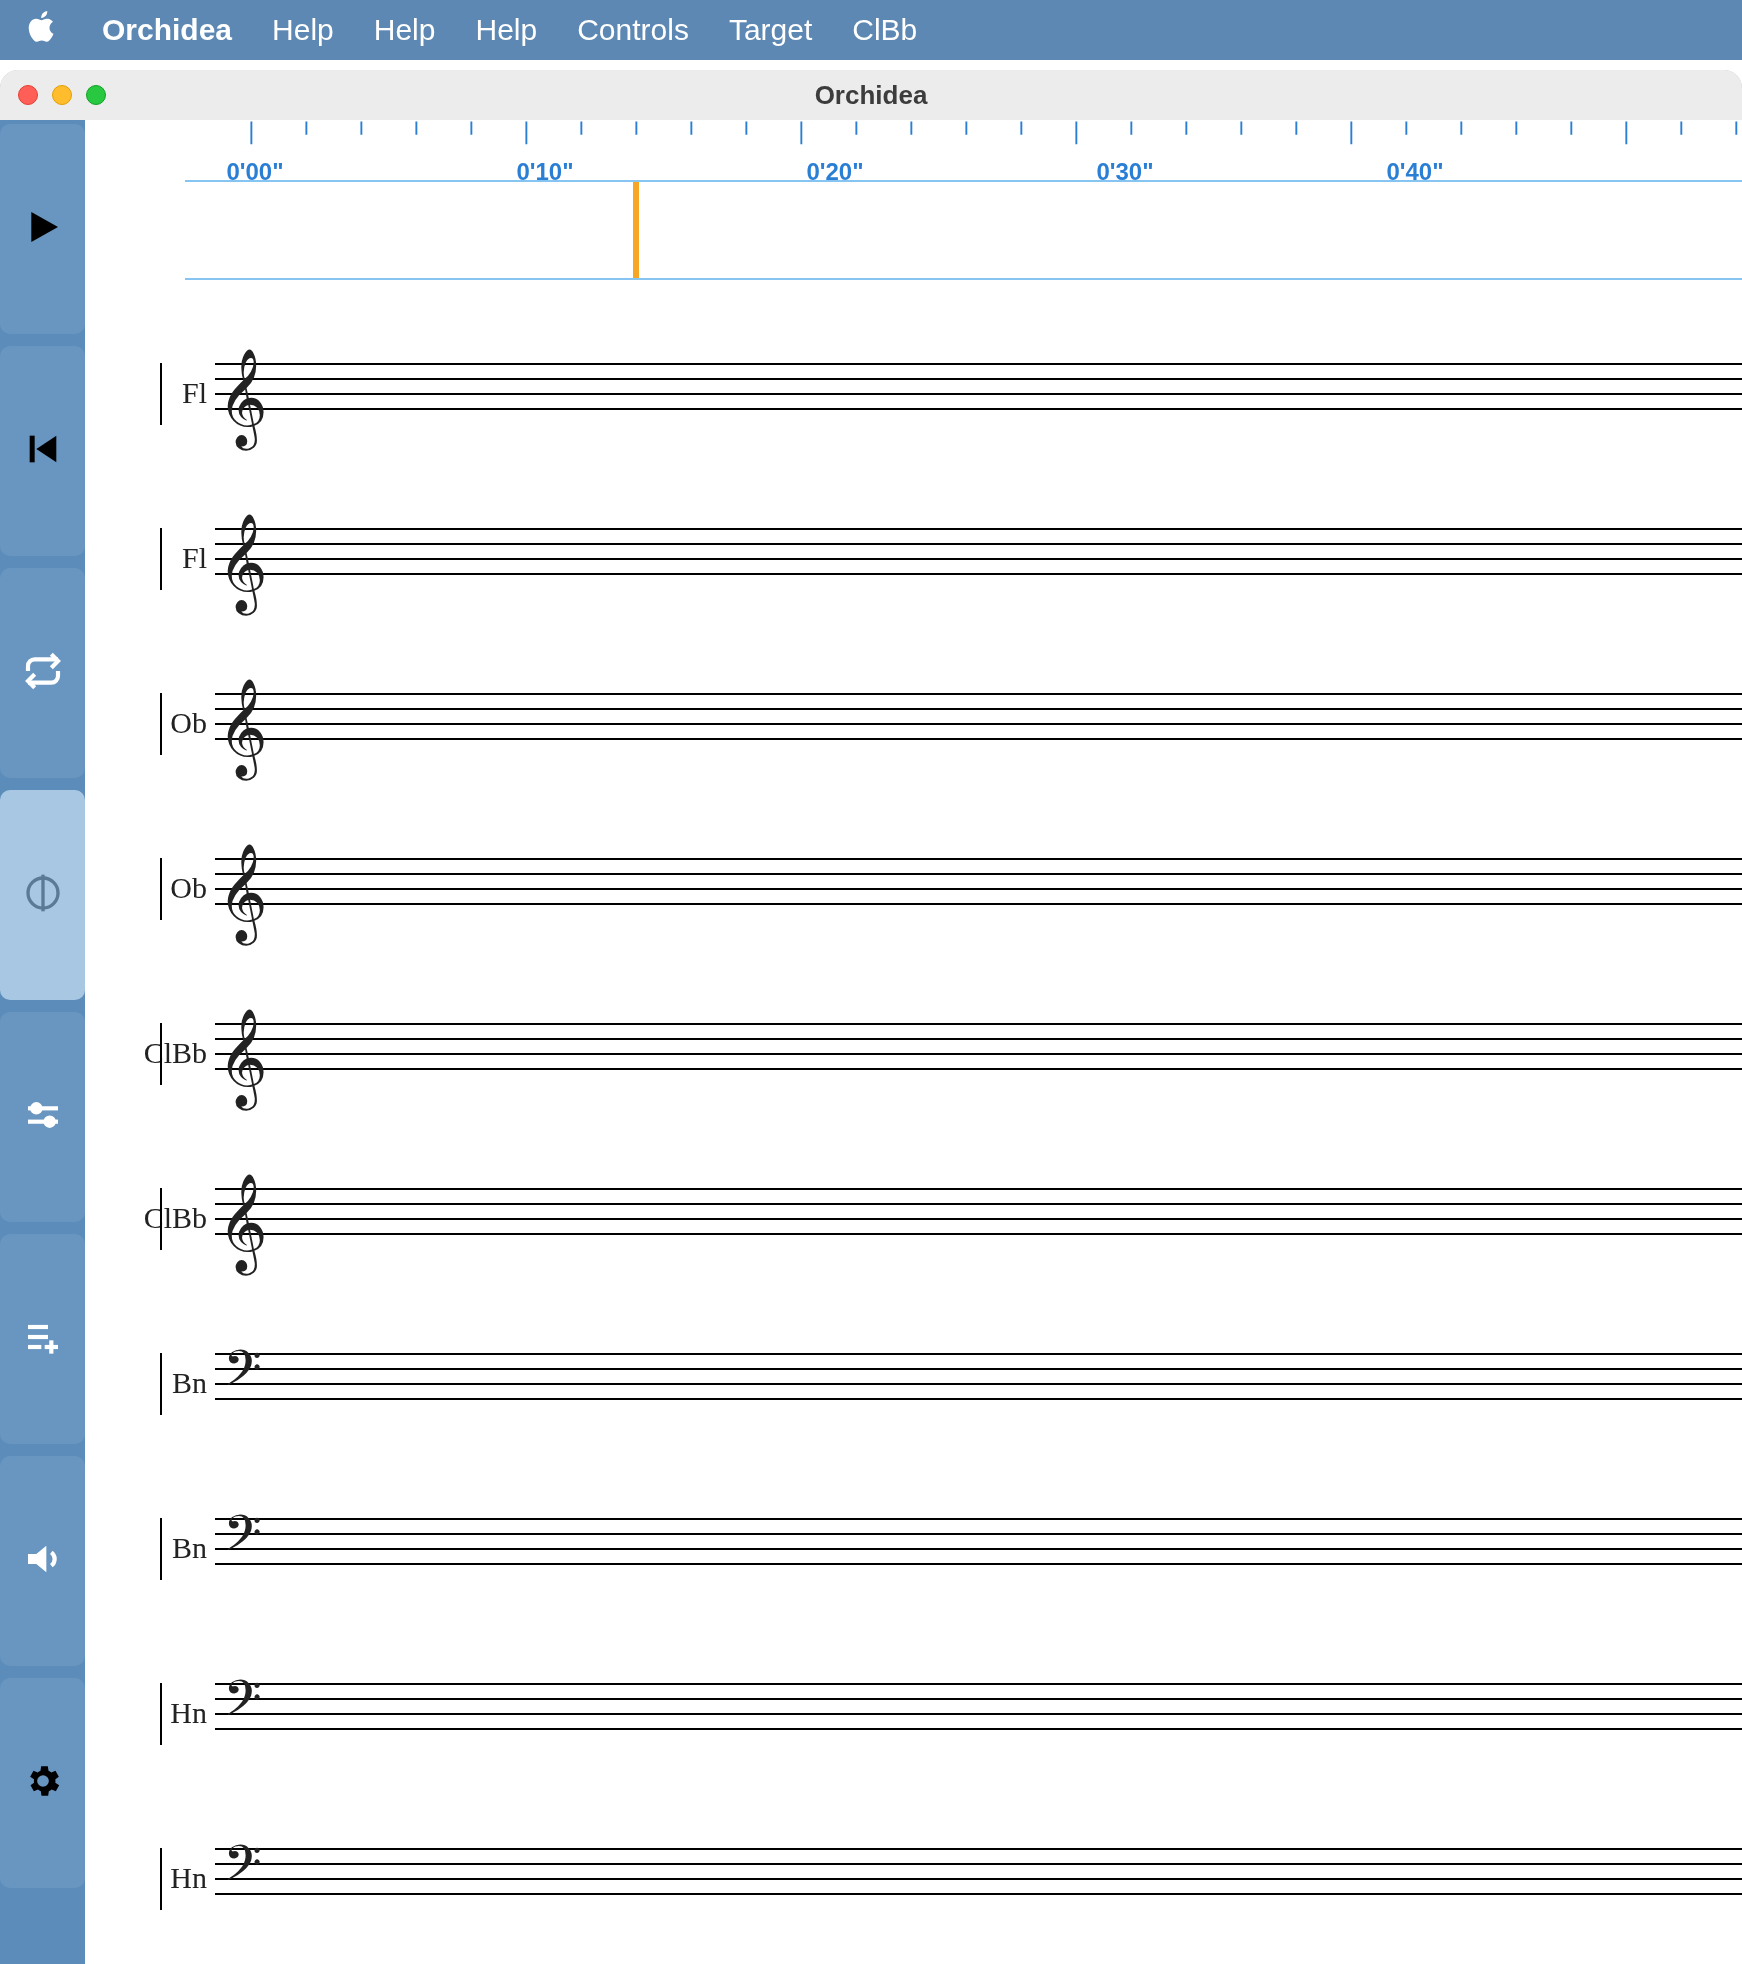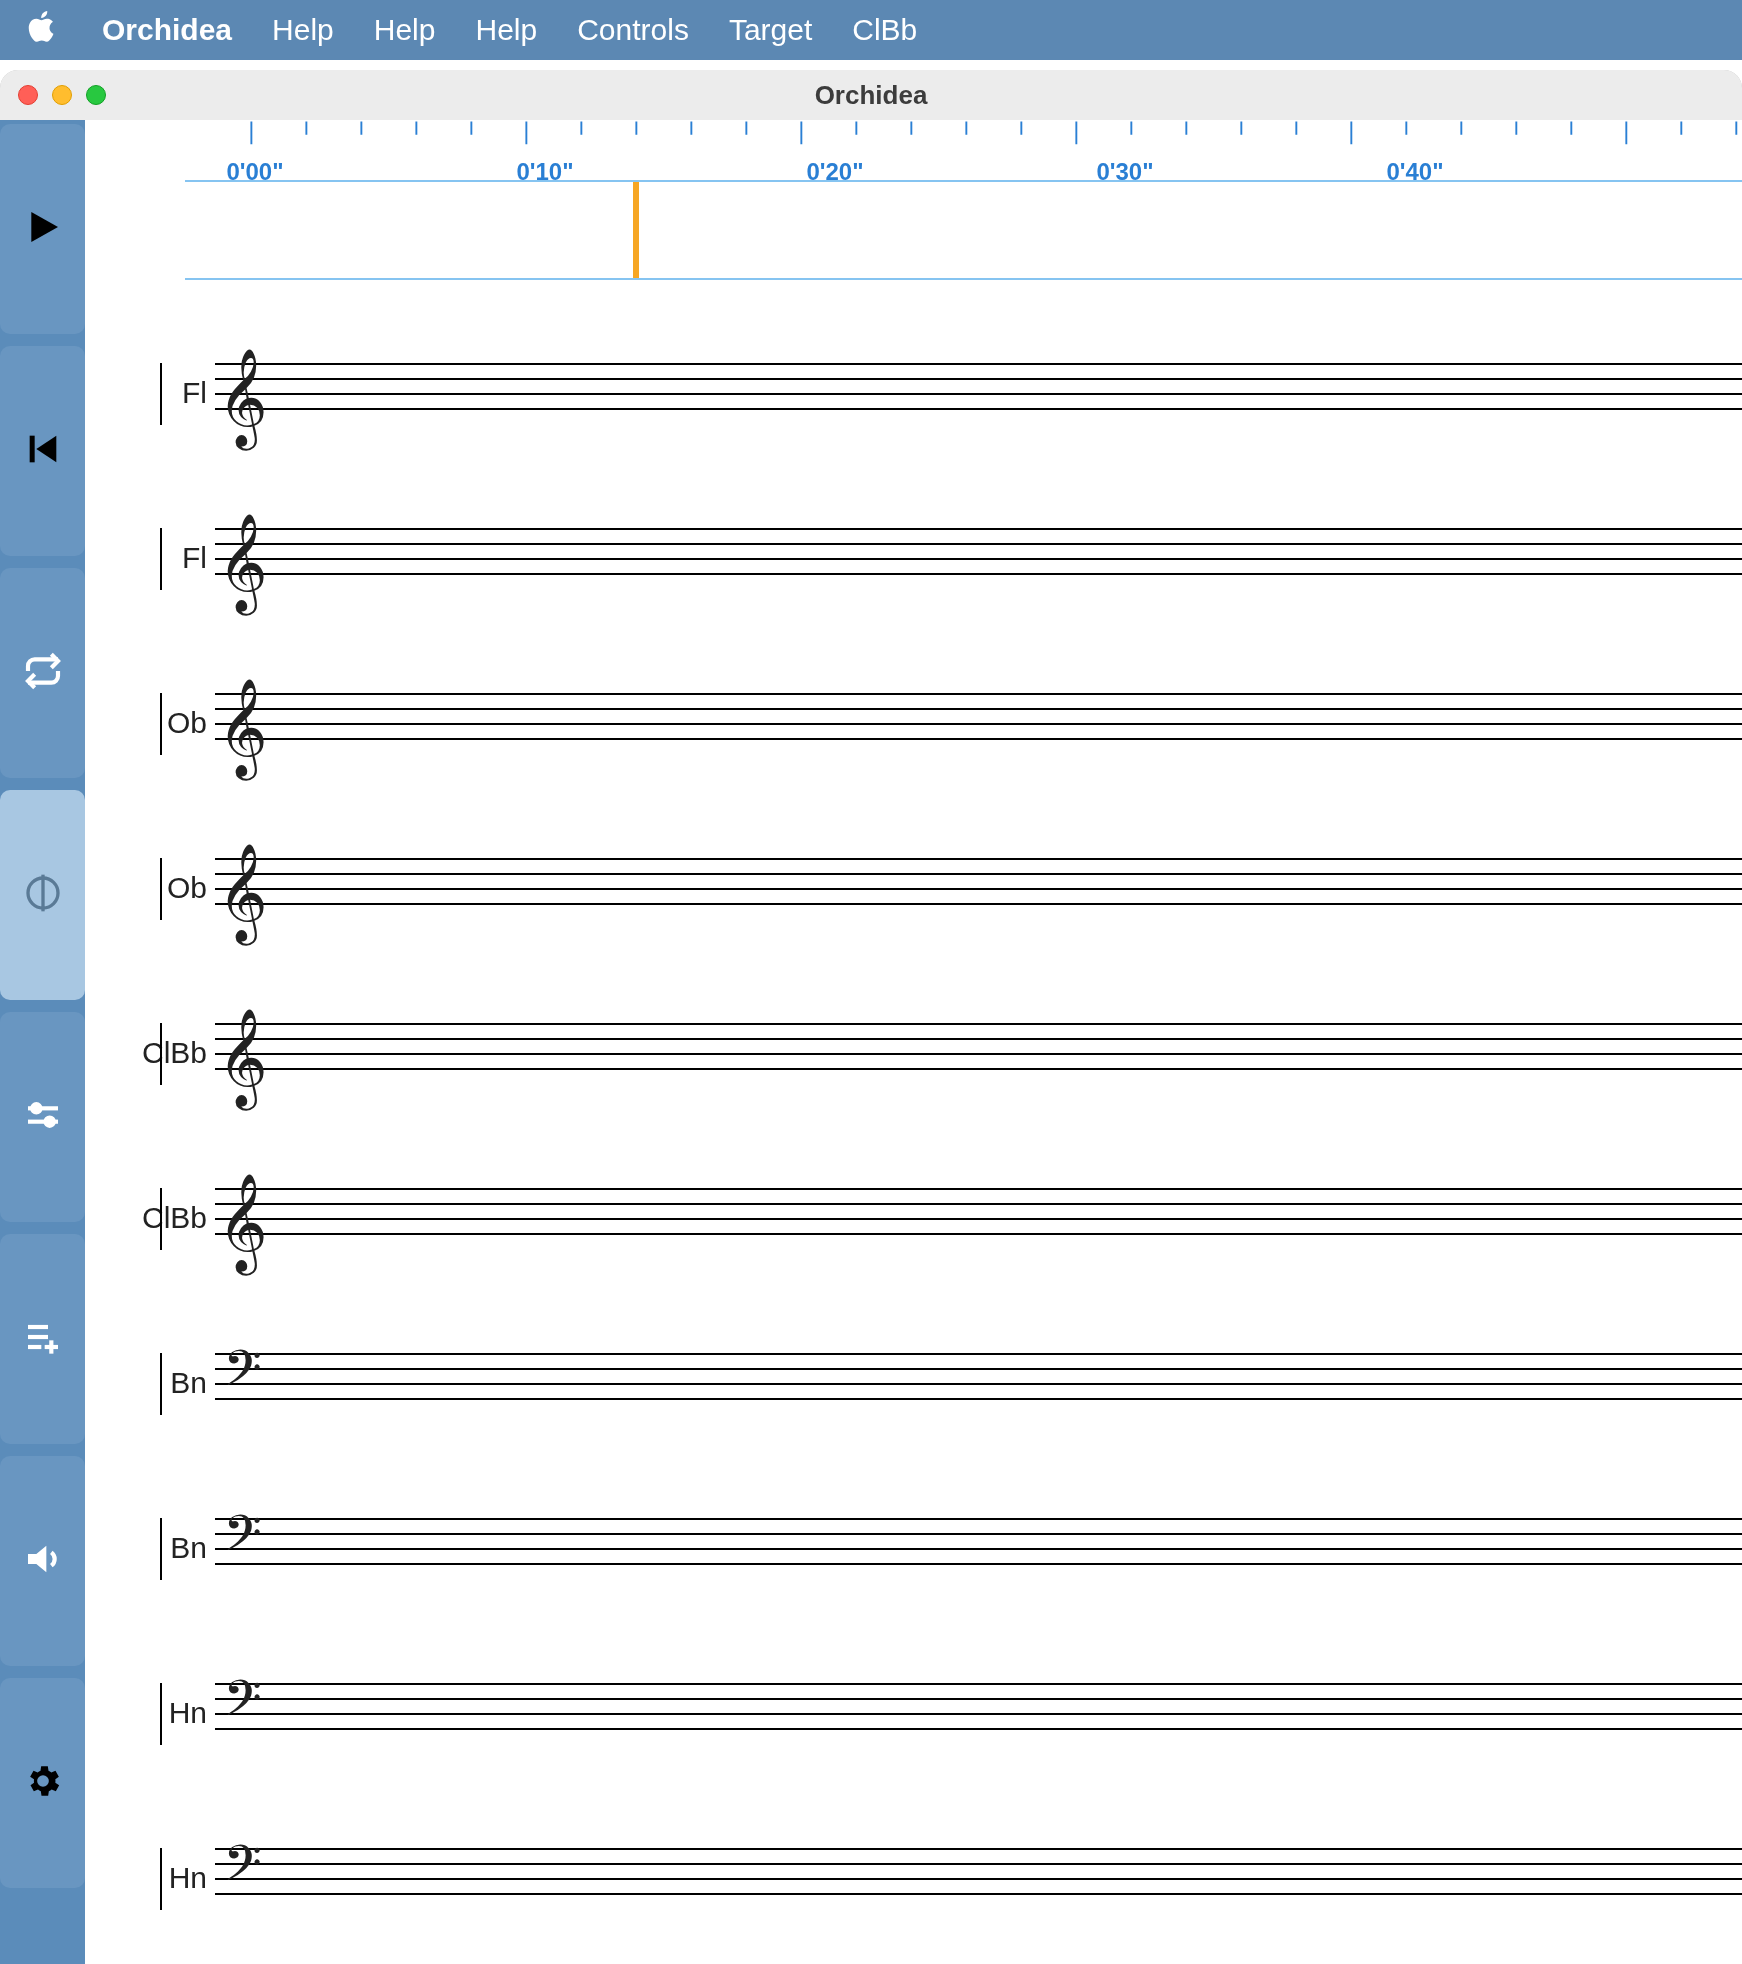--- a/index.html
+++ b/index.html
@@ -36,21 +36,21 @@
   .ruler-wrap { margin-left:100px; position:relative; height:60px; }
   .ruler-svg { width:100%; height:60px; display:block;}
   .ruler-label { position:absolute; top:38px; font-size:24px; font-weight:700; color:#2a7fd4; transform:translateX(-50%); }
   
   .mini-track { margin-left:100px; border-top:2px solid #86c4f1; border-bottom:2px solid #86c4f1; height:100px; position:relative; background:#fff; }
   .playhead { position:absolute; top:0; bottom:0; width:6px; background:#f6a623; left:450px;}
   
   
   .score { margin-top:30px; margin-left:40px; }
   .staff-row { display:flex; align-items:center; height:165px; }
-  .staff-label { width:90px; text-align:right; padding-right:8px; font-size:30px; font-family: Liberation Sans, sans-serif;}
+  .staff-label { width:90px; text-align:right; padding-right:8px; font-size:30px; font-family: Liberation Serif, serif;}
   .staff-clef { width:55px; height:120px; display:flex; align-items:center; justify-content:center; position:relative;}
   .staff-lines { flex:1; height:60px; position:relative; }
   .staff-lines::before { content:""; position:absolute; left:0; right:0; top:0; bottom:0;
     background: repeating-linear-gradient(to bottom, #000 0, #000 2px, transparent 2px, transparent 15px);
     background-size: 100% 60px;
   }
   .staff-lines .barstart { position:absolute; left:-55px; top:0; bottom:-2px; height:62px; width:2px; background:#000; }
   .clef { font-size:85px; line-height:0; position:relative; top:4px; font-family: serif;}
   .clef.bass { font-size:60px; top:-8px;}
 </style>

